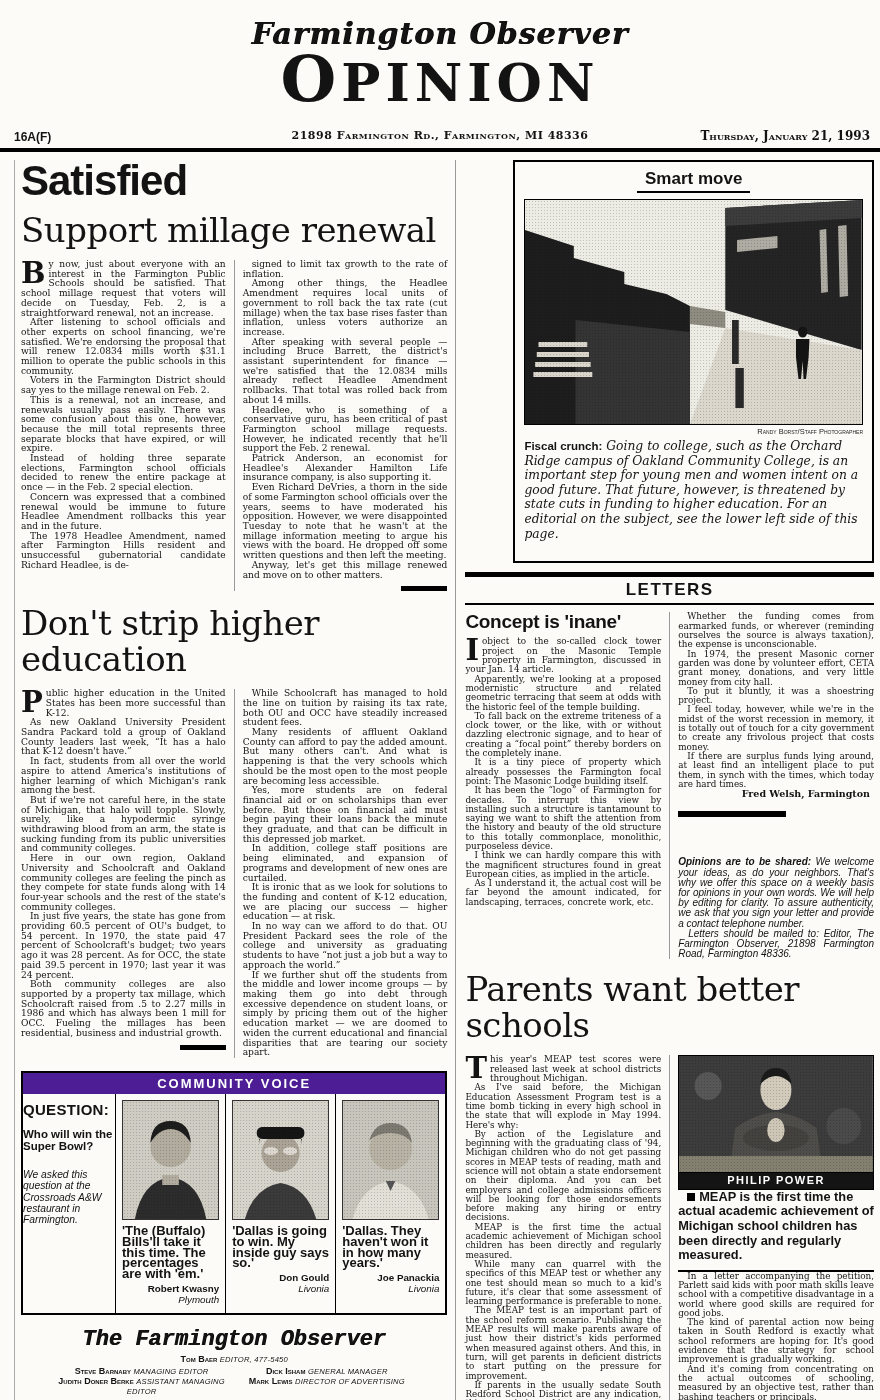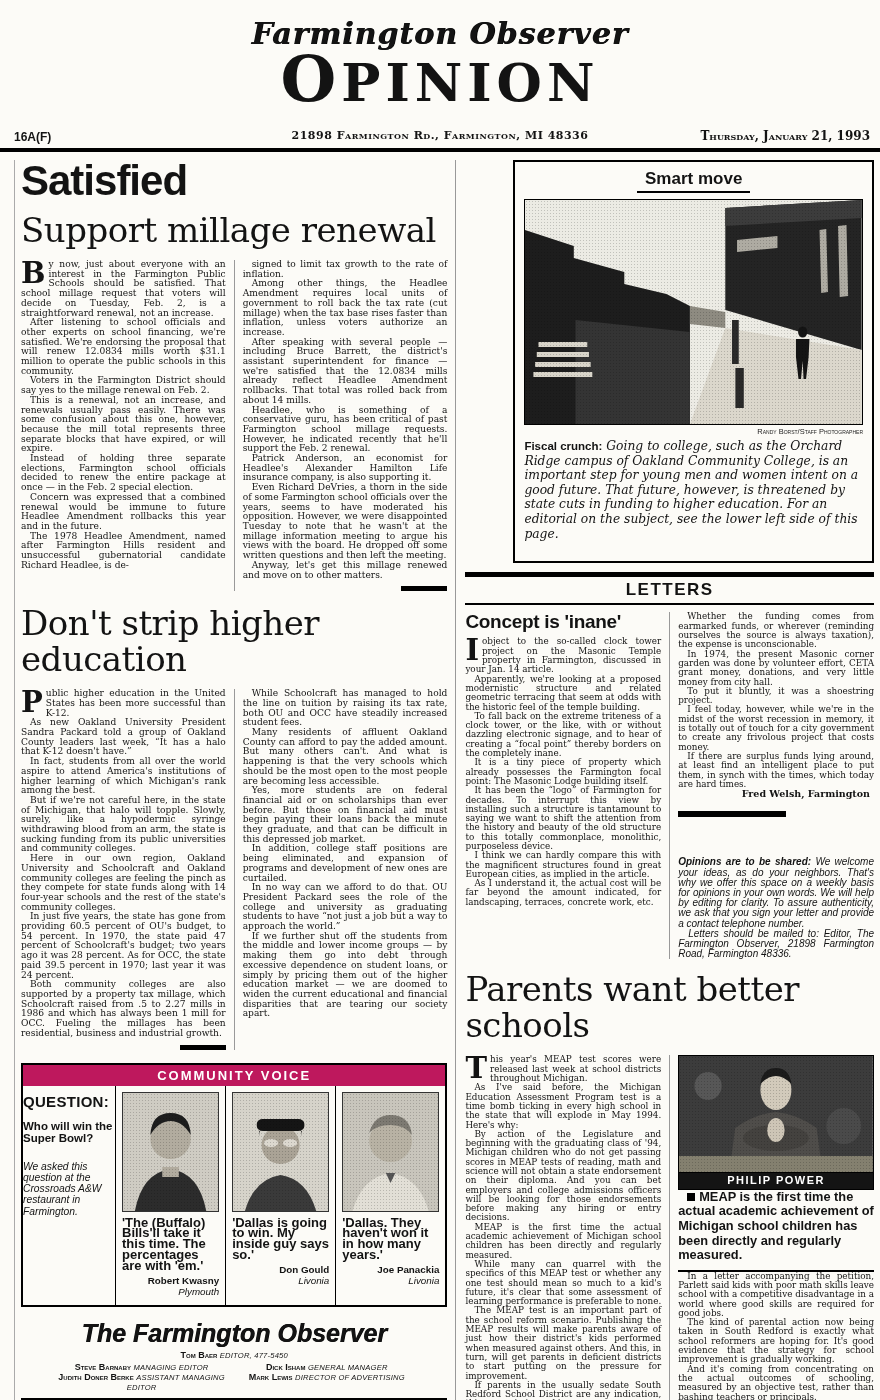--- a/index.html
+++ b/index.html
@@ -65,37 +65,37 @@
   
   .pp-photo{height:116px;border:1px solid #000;}
   .pp-bar{background:#141414;color:#fff;text-align:center;font-family:"Liberation Sans",sans-serif;
       font-weight:bold;font-size:11px;letter-spacing:1.5px;padding:3px 0;border:1px solid #000;border-top:none;}
   .pullquote{margin-top:9px;font-family:"Liberation Sans",sans-serif;font-weight:bold;font-size:12.8px;
       line-height:14.6px;text-align:left;text-indent:0;border-bottom:2px solid #000;padding-bottom:7px;
       margin-bottom:6px;}
   .sq{display:inline-block;width:8px;height:8px;background:#000;margin-right:4px;}
   
   .cv-box{border:2px solid #000;margin-top:13px;}
-  .cv-bar{background:#be185d;color:#fff;text-align:center;font-family:"Liberation Sans",sans-serif;
+  .cv-bar{background:#4c1d95;color:#fff;text-align:center;font-family:"Liberation Sans",sans-serif;
       font-weight:bold;font-size:13px;letter-spacing:2px;padding:3px 0;}
   .cv-body{display:flex;}
   .cv-q{width:92px;padding:7px 0 6px;border-right:1.5px solid #000;font-family:"Liberation Sans",sans-serif;}
   .qlabel{font-weight:bold;font-size:15px;letter-spacing:.3px;}
   .qtext{font-weight:bold;font-size:11.5px;line-height:12.5px;margin-top:10px;}
   .qnote{font-style:italic;font-size:10.3px;line-height:11.3px;margin-top:16px;}
   .cv-person{flex:1;padding:6px 6px 8px;border-right:1.5px solid #000;font-family:"Liberation Sans",sans-serif;
       display:flex;flex-direction:column;}
   .cv-person:last-child{border-right:none;}
   .cv-photo{height:118px;border:1px solid #333;}
   .cv-quote{font-weight:bold;font-size:13px;line-height:10.8px;margin-top:6px;}
   .cv-name{font-weight:bold;font-size:9.8px;text-align:right;margin-top:3px;}
   .cv-city{font-style:italic;font-size:9.8px;text-align:right;}
   
   .footer{margin-top:12px;text-align:center;padding-bottom:6px;border-bottom:4px solid #000;}
-  .f-paper{font-family:Liberation Sans, sans-serif;font-weight:bold;font-style:italic;font-size:25px;
+  .f-paper{font-family:Liberation Mono, monospace;font-weight:bold;font-style:italic;font-size:22px;
       text-shadow:.5px 0 0 #000;}
   .f-row{font-family:"Liberation Sans",sans-serif;font-size:9px;margin-top:2px;}
   .f-grid{display:grid;grid-template-columns:1fr 1fr;font-family:"Liberation Sans",sans-serif;font-size:9px;
       margin-top:2px;padding:0 28px;}
   .f-name{font-weight:bold;font-variant:small-caps;}
   .f-title{font-style:italic;font-size:7.6px;letter-spacing:.2px;}
 </style>
 </head>
 <body>
 
@@ -157,20 +157,21 @@
                 <p>Both community colleges are also supported by a property tax millage, which Schoolcraft raised from .5 to 2.27 mills in 1986 and which has always been 1 mill for OCC. Fueling the millages has been residential, business and industrial growth.</p>
               </div>
             <div class="endslug"></div>
           </div>
           <div class="acol">
             <div>
                 <p>While Schoolcraft has managed to hold the line on tuition by raising its tax rate, both OU and OCC have steadily increased student fees.</p>
                 <p>Many residents of affluent Oakland County can afford to pay the added amount. But many others can't. And what is happening is that the very schools which should be the most open to the most people are becoming less accessible.</p>
                 <p>Yes, more students are on federal financial aid or on scholarships than ever before. But those on financial aid must begin paying their loans back the minute they graduate, and that can be difficult in this depressed job market.</p>
                 <p>In addition, college staff positions are being eliminated, and expansion of programs and development of new ones are curtailed.</p>
+                <p>It is ironic that as we look for solutions to the funding and content of K-12 education, we are placing our success — higher education — at risk.</p>
                 <p>In no way can we afford to do that. OU President Packard sees the role of the college and university as graduating students to have “not just a job but a way to approach the world.”</p>
                 <p>If we further shut off the students from the middle and lower income groups — by making them go into debt through excessive dependence on student loans, or simply by pricing them out of the higher education market — we are doomed to widen the current educational and financial disparities that are tearing our society apart.</p>
               </div>
           </div>
         </div>
       </section>
 
       <section class="cv-box">
         <div class="cv-bar">COMMUNITY VOICE</div>
         <div class="cv-body">

